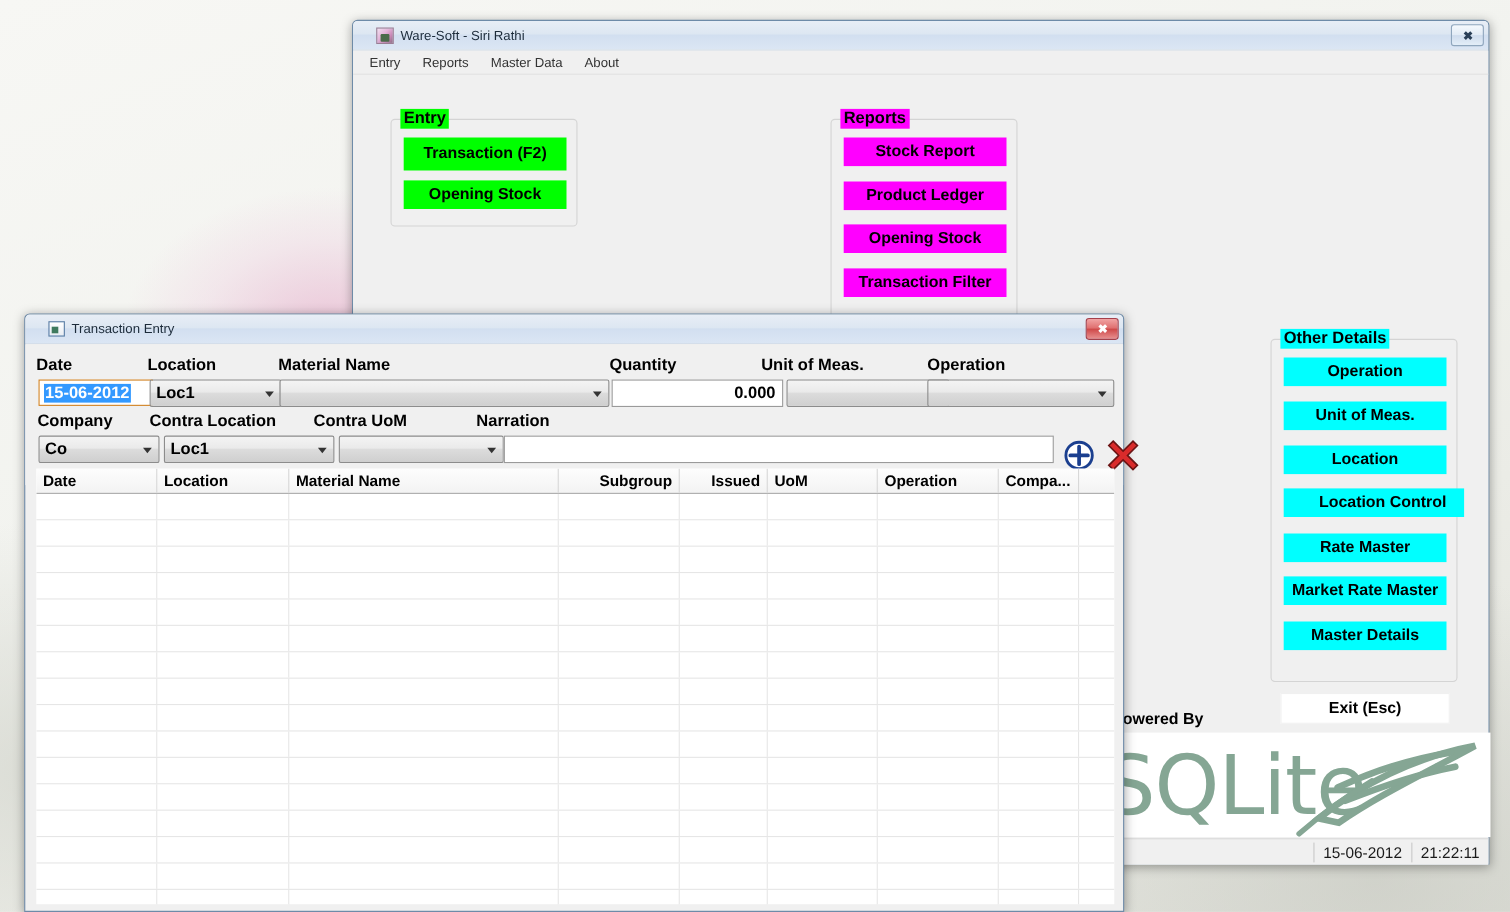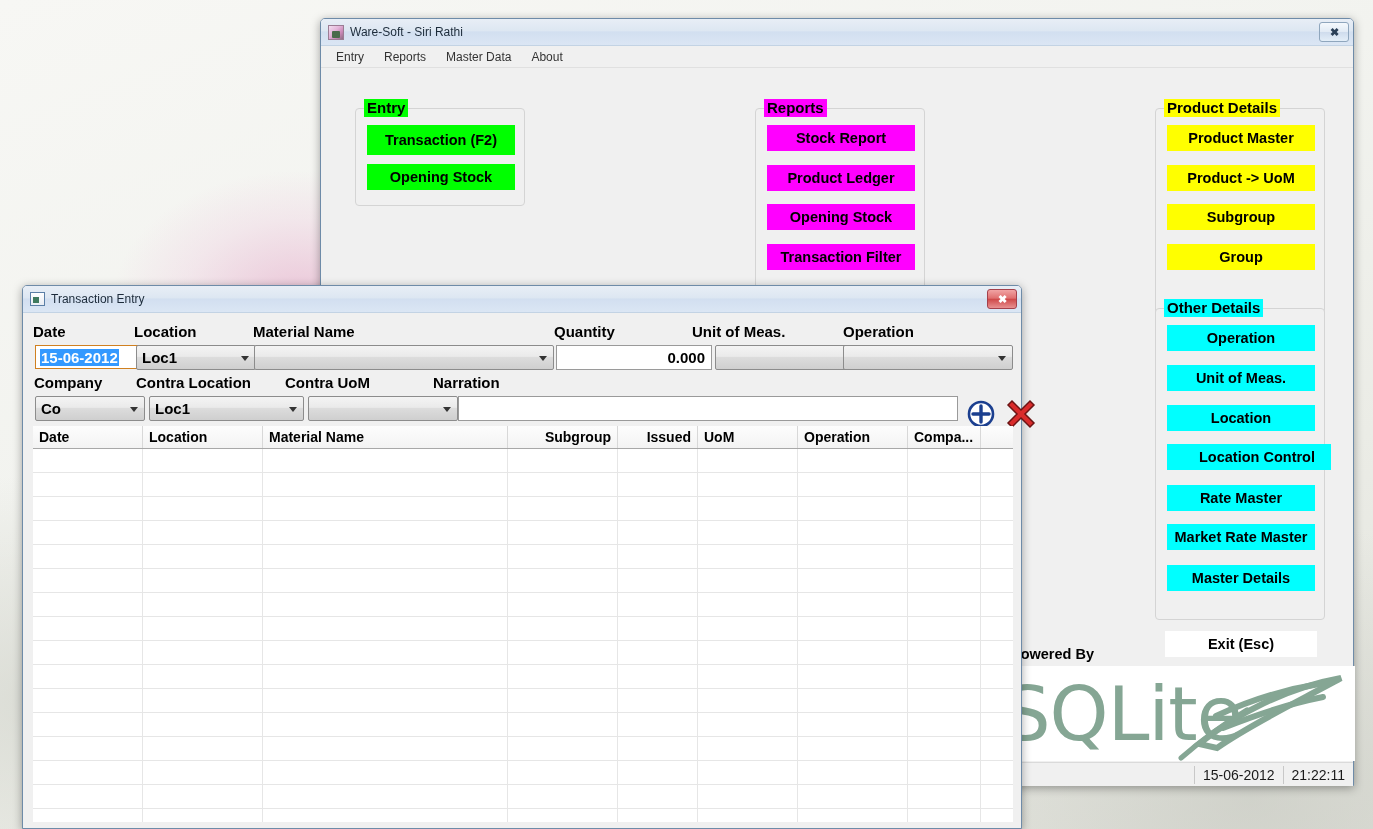--- a/index.html
+++ b/index.html
@@ -25,21 +25,21 @@
     border-radius: 5px 5px 0 0;
     box-shadow: 0 2px 10px rgba(0,0,0,0.35);
     box-sizing: border-box;
   }
   .titlebar {
     height: 26px;
     background: linear-gradient(to bottom, #e8eef6 0%, #dde7f2 45%, #d2dff0 50%, #dbe6f4 100%);
     border-bottom: 1px solid #c3d3e4;
     border-radius: 4px 4px 0 0;
     display: flex; align-items: center;
-    padding: 0 4px 0 7px;
+    padding: 0 4px 0 21px;
     position: relative;
   }
   .title-text {
     font-size: 12px; color: #1c2b3a;
     margin-left: 6px; white-space: nowrap;
   }
   .app-icon {
     width: 16px; height: 15px;
     background: linear-gradient(135deg,#f3dff0 0%,#e4b6da 40%,#c987b6 70%,#8e6f86 100%);
     border: 1px solid #9b7d94;
@@ -240,27 +240,20 @@
     </div>
 
     <div class="groupbox" id="gb-reports" style="left:434px; top:40px; width:170px; height:217px;">
       <div class="gb-title" style="background:#ff00ff;">Reports</div>
       <div class="appbtn" style="left:11px; top:16px; width:148px; height:26px; background:#ff00ff;">Stock Report</div>
       <div class="appbtn" style="left:11px; top:56px; width:148px; height:26px; background:#ff00ff;">Product Ledger</div>
       <div class="appbtn" style="left:11px; top:95px; width:148px; height:26px; background:#ff00ff;">Opening Stock</div>
       <div class="appbtn" style="left:11px; top:135px; width:148px; height:26px; background:#ff00ff;">Transaction Filter</div>
     </div>
 
-    <div class="groupbox" id="gb-product" style="left:834px; top:40px; width:170px; height:217px;">
-      <div class="gb-title" style="background:#ffff00;">Product Details</div>
-      <div class="appbtn" style="left:11px; top:16px; width:148px; height:26px; background:#ffff00;">Product Master</div>
-      <div class="appbtn" style="left:11px; top:56px; width:148px; height:26px; background:#ffff00;">Product -&gt; UoM</div>
-      <div class="appbtn" style="left:11px; top:95px; width:148px; height:26px; background:#ffff00;">Subgroup</div>
-      <div class="appbtn" style="left:11px; top:135px; width:148px; height:26px; background:#ffff00;">Group</div>
-    </div>
 
     <div class="groupbox" id="gb-other" style="left:834px; top:240px; width:170px; height:312px;">
       <div class="gb-title" style="background:#00ffff;">Other Details</div>
       <div class="appbtn" style="left:11px; top:16px; width:148px; height:26px; background:#00ffff;">Operation</div>
       <div class="appbtn" style="left:11px; top:56px; width:148px; height:26px; background:#00ffff;">Unit of Meas.</div>
       <div class="appbtn" style="left:11px; top:96px; width:148px; height:26px; background:#00ffff;">Location</div>
       <div class="appbtn" style="left:11px; top:135px; width:148px; height:26px; background:#00ffff;padding-left:16px;">Location Control</div>
       <div class="appbtn" style="left:11px; top:176px; width:148px; height:26px; background:#00ffff;">Rate Master</div>
       <div class="appbtn" style="left:11px; top:215px; width:148px; height:26px; background:#00ffff;">Market Rate Master</div>
       <div class="appbtn" style="left:11px; top:256px; width:148px; height:26px; background:#00ffff;">Master Details</div>

